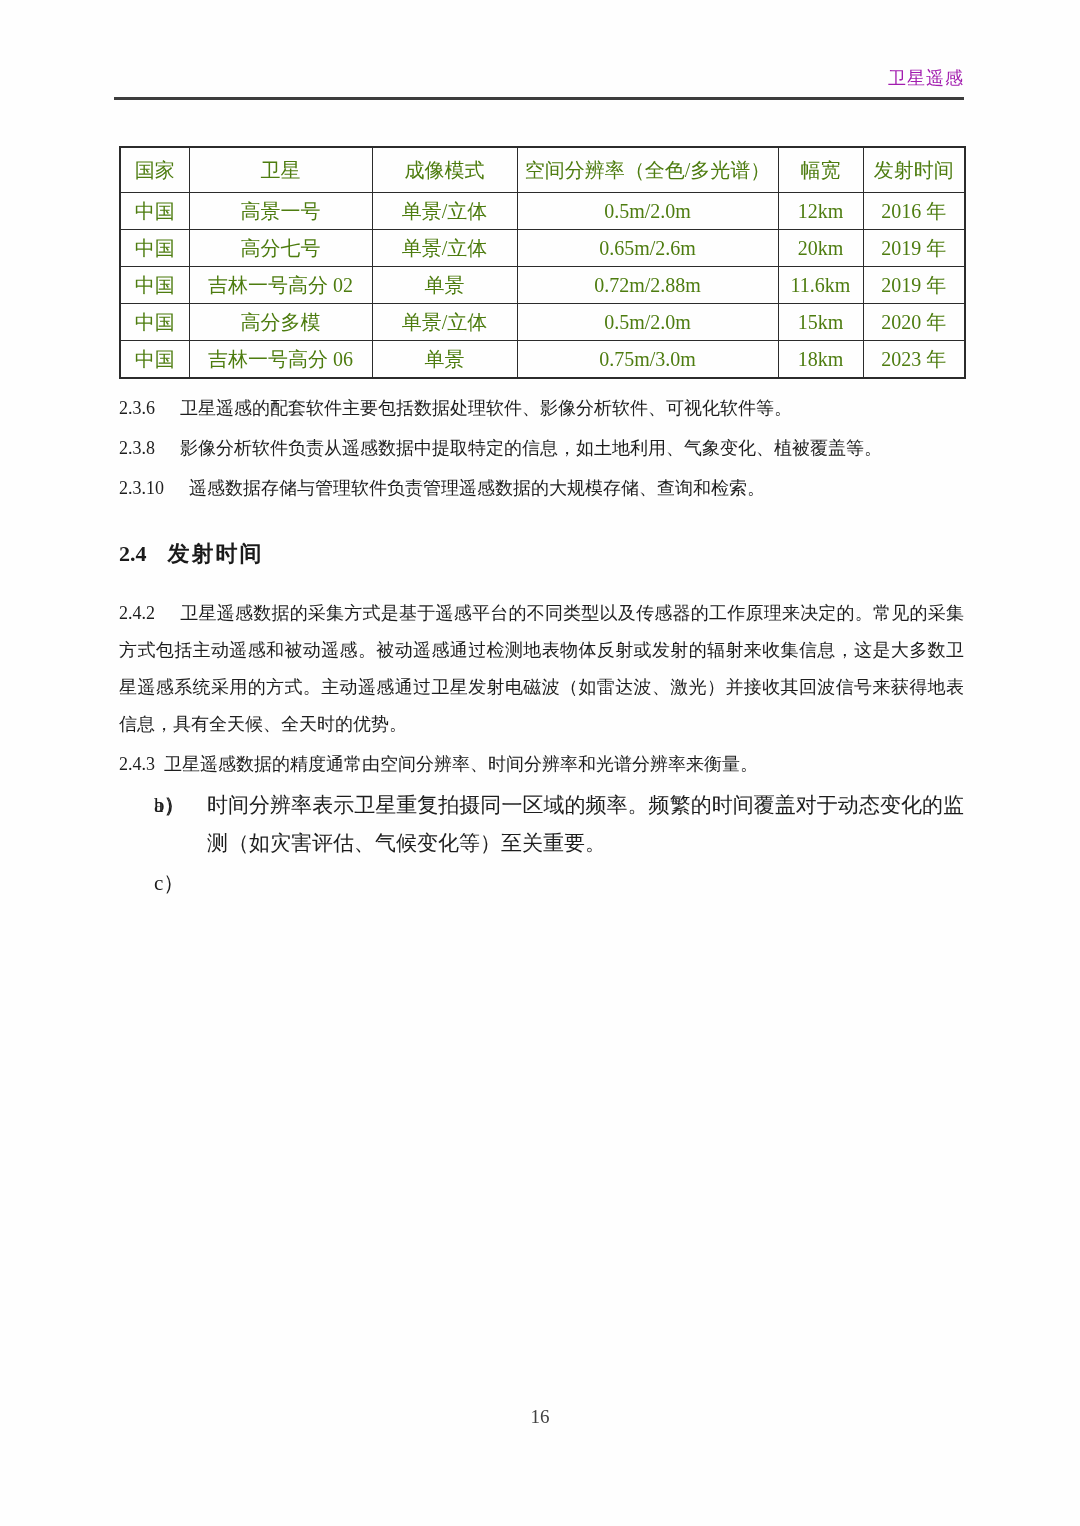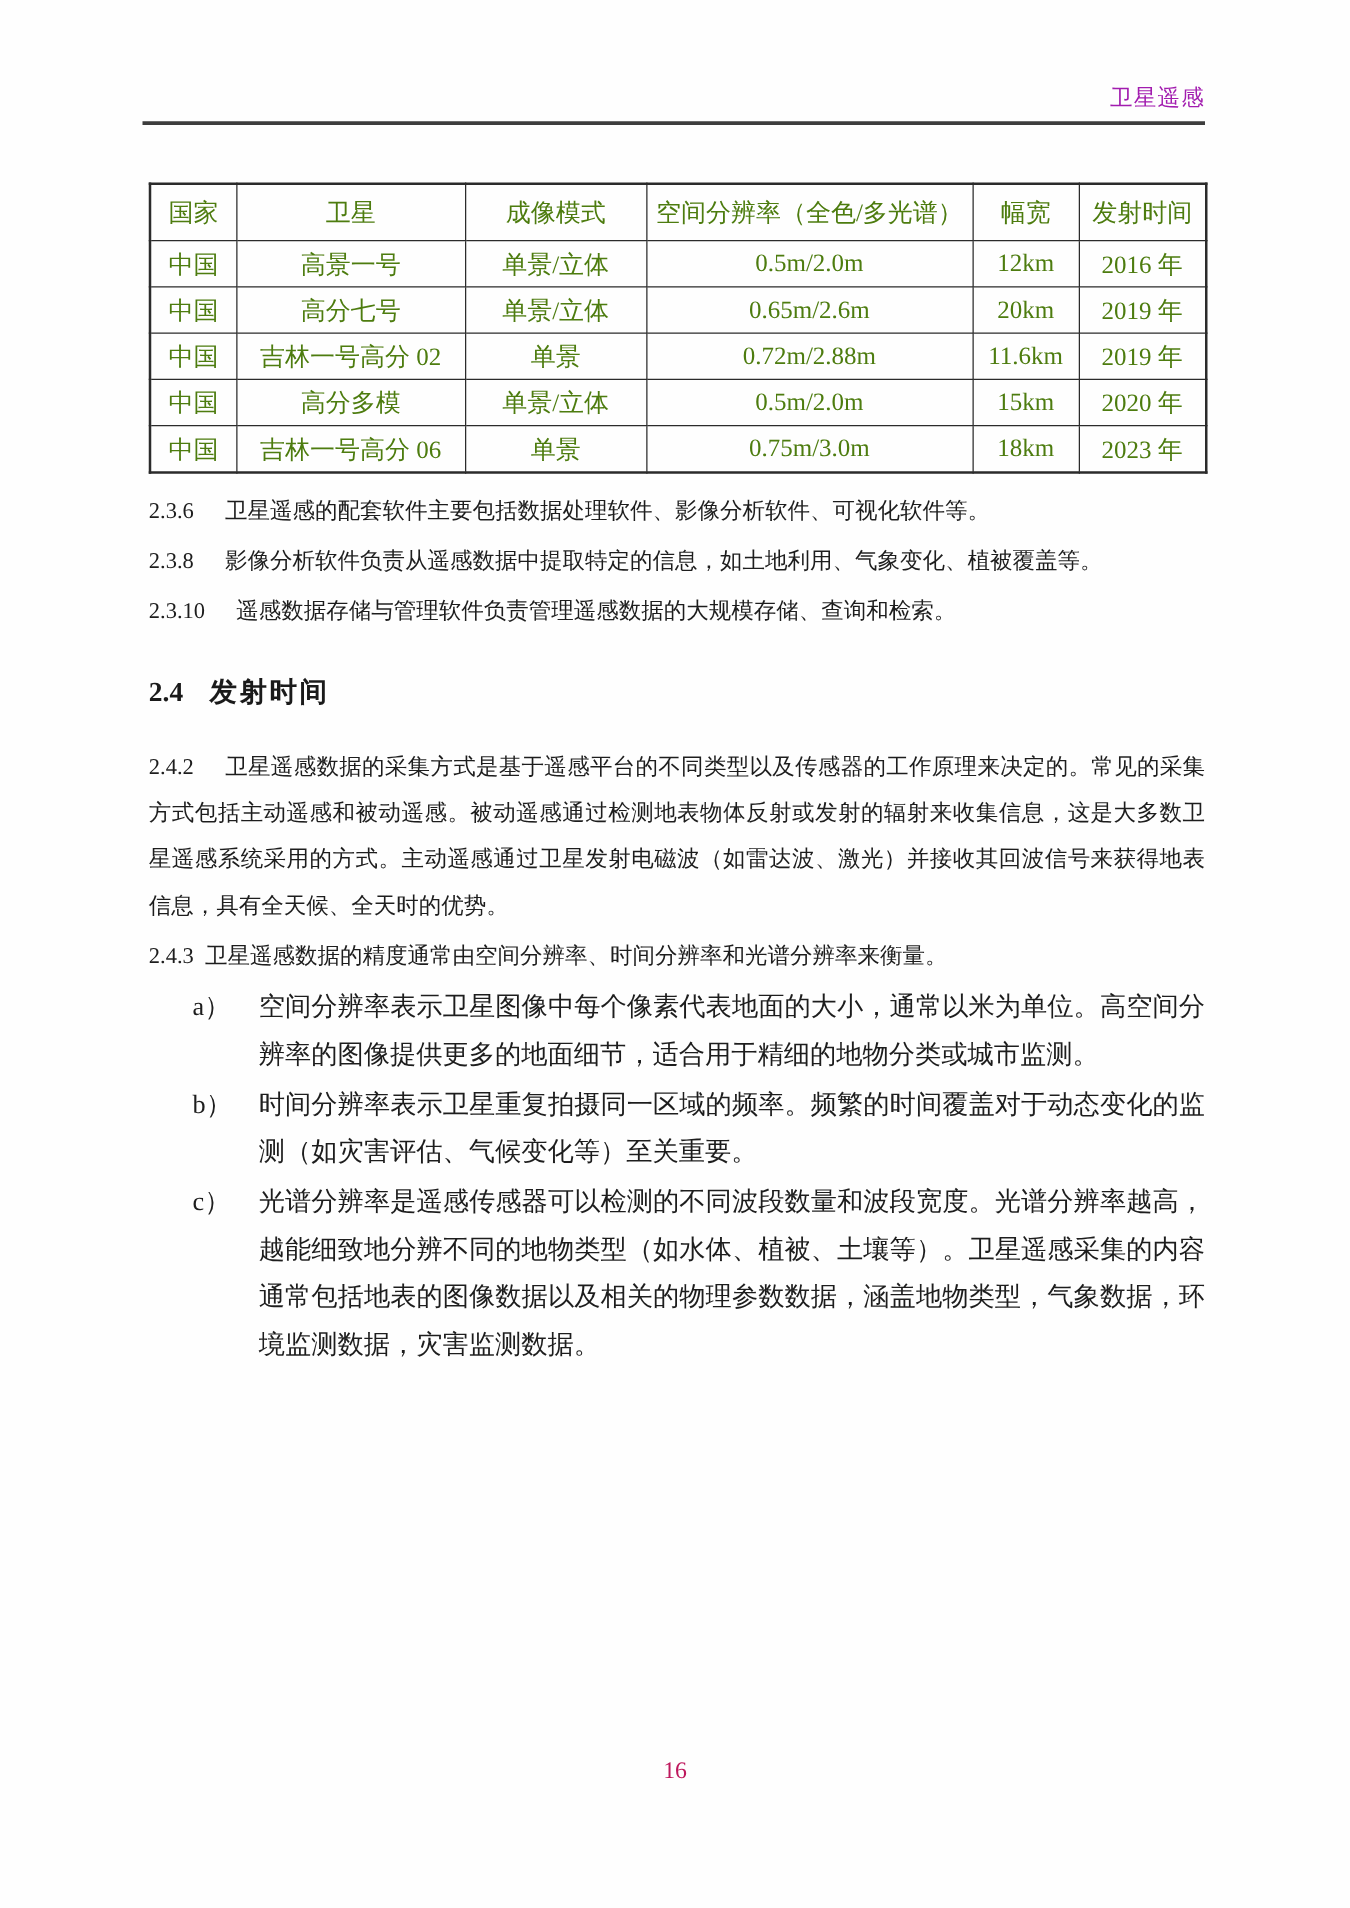--- a/index.html
+++ b/index.html
@@ -80,21 +80,21 @@
   .letter-list { font-size: 21px; line-height: 38px; text-align: justify; }
   .li { position: relative; margin: 0 0 2px 0; padding-left: 88px; }
   .li .li-marker { position: absolute; left: 35px; top: 0; }
 
   
   .page-footer {
     position: absolute;
     left: 0; width: 1080px; top: 1406px;
     text-align: center;
     font-size: 19px;
-    color: #be185d;
+    color: #404040;
     font-family: "Liberation Serif", serif;
   }
 </style>
 </head>
 <body>
 
 <div class="page">
 
   <div class="running-header">
     <span>卫星遥感</span>
@@ -174,23 +174,23 @@
     <div class="section-heading">
       <span class="snum">2.4</span><span class="stitle">发射时间</span>
     </div>
 
     <div class="paras" style="margin-top:0">
       <p class="para"><span class="pnum">2.4.2</span><span>卫星遥感数据的采集方式是基于遥感平台的不同类型以及传感器的工作原理来决定的。常见的采集方式包括主动遥感和被动遥感。被动遥感通过检测地表物体反射或发射的辐射来收集信息，这是大多数卫星遥感系统采用的方式。主动遥感通过卫星发射电磁波（如雷达波、激光）并接收其回波信号来获得地表信息，具有全天候、全天时的优势。</span></p>
       <p class="para tight"><span class="pnum">2.4.3</span><span>卫星遥感数据的精度通常由空间分辨率、时间分辨率和光谱分辨率来衡量。</span></p>
     </div>
 
     <div class="letter-list">
-      <p class="li"><span class="li-marker">a）</span><span>空间分辨率表示卫星图像中每个像素代表地面的大小，通常以米为单位。高空间分辨率的图像提供更多的地面细节，适合用于精细的地物分类或城市监测。</span></p>
+      <p class="li"><span class="li-marker">a）</span></p>
       <p class="li"><span class="li-marker">b）</span><span>时间分辨率表示卫星重复拍摄同一区域的频率。频繁的时间覆盖对于动态变化的监测（如灾害评估、气候变化等）至关重要。</span></p>
-      <p class="li"><span class="li-marker">c）</span><span>光谱分辨率是遥感传感器可以检测的不同波段数量和波段宽度。光谱分辨率越高，越能细致地分辨不同的地物类型（如水体、植被、土壤等）。卫星遥感采集的内容通常包括地表的图像数据以及相关的物理参数数据，涵盖地物类型，气象数据，环境监测数据，灾害监测数据。</span></p>
+      <p class="li"><span class="li-marker">c）</span></p>
     </div>
 
   </div>
 
   <div class="page-footer">
     <span>16</span>
   </div>
 
 </div>
 

